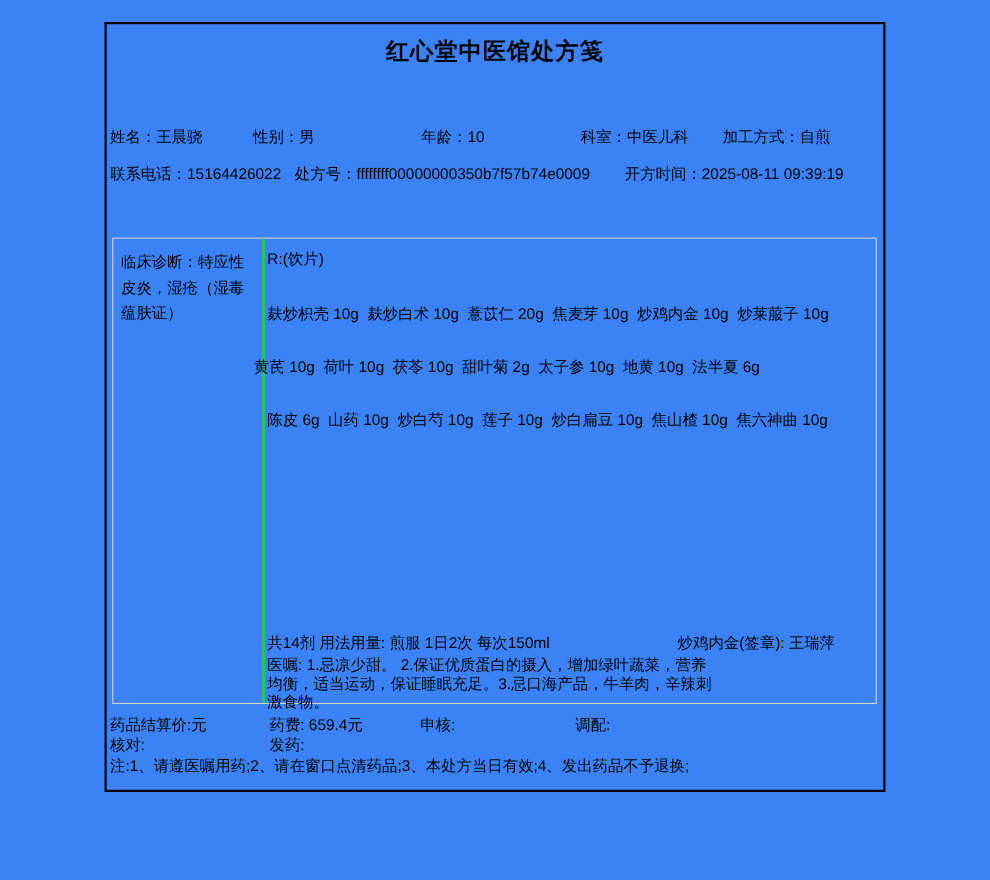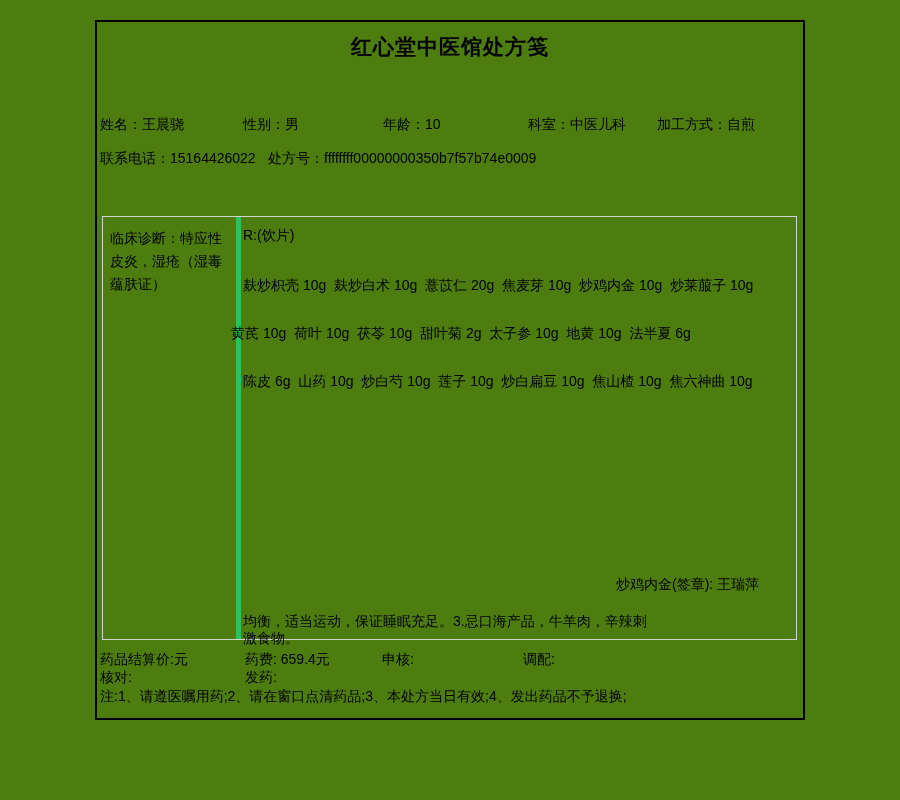--- a/index.html
+++ b/index.html
@@ -1,19 +1,19 @@
 <!DOCTYPE html>
 <html><head>
 <meta charset="utf-8">
 <style>
   html,body{margin:0;padding:0;background:#ffffff;}
   #page{
     position:relative;
     width:900px;height:800px;
-    background:#4d7c0f;
+    background:#3b82f6;
     color:#000000;
     font-family:"Liberation Sans", sans-serif;
     font-size:14px;
     overflow:hidden;
   }
   .abs{position:absolute;white-space:nowrap;line-height:1.2;}
   .outer-border{
     position:absolute;left:95px;top:20px;width:706px;height:696px;
     border:2px solid #000000;
   }
@@ -21,62 +21,65 @@
     position:absolute;left:95px;top:33px;width:710px;
     text-align:center;font-size:21px;font-weight:700;
     letter-spacing:1px;
   }
   .inner-table{
     position:absolute;left:102px;top:216px;width:693px;height:422px;
     border:1px solid #d3d3d3;
   }
   .diag-cell{
     position:absolute;left:0;top:0;width:138px;height:100%;
-    border-right:5px solid #22c55e;
+    border-right:3px solid #22c55e;
     box-sizing:border-box;
   }
   .diag-text{
     margin:10px 5px 0 7px;
     line-height:23px;
     white-space:normal;
   }
   .rx-item{position:absolute;white-space:pre;line-height:1.2;}
 </style>
 </head>
 <body>
 
 <div id="page">
 
   <div class="outer-border"></div>
 
   <div class="title">红心堂中医馆处方笺</div>
 
   <div class="abs" style="left:100px;top:116px;"><span>姓名：</span><span>王晨骁</span></div>
-  <div class="abs" style="left:243px;top:116px;"><span>性别：</span><span>男</span></div>
+  <div class="abs" style="left:230px;top:116px;"><span>性别：</span><span>男</span></div>
   <div class="abs" style="left:383px;top:116px;"><span>年龄：</span><span>10</span></div>
   <div class="abs" style="left:528px;top:116px;"><span>科室：</span><span>中医儿科</span></div>
   <div class="abs" style="left:657px;top:116px;"><span>加工方式：</span><span>自煎</span></div>
 
   <div class="abs" style="left:100px;top:150px;text-align:center;"><span>联系电话：</span><span>15164426022</span></div>
   <div class="abs" style="left:268px;top:150px;"><span>处方号：</span><span>ffffffff00000000350b7f57b74e0009</span></div>
+  <div class="abs" style="left:568px;top:150px;"><span>开方时间：</span><span>2025-08-11 09:39:19</span></div>
 
   <div class="inner-table">
 
     <div class="diag-cell">
       <div class="diag-text">临床诊断：特应性皮炎，湿疮（湿毒蕴肤证）</div>
     </div>
 
     <div class="rx-item" style="left:140px;top:10px;">R:(饮片)</div>
 
     <div class="rx-item" style="left:140px;top:60px;text-align:center;">麸炒枳壳 10g  麸炒白术 10g  薏苡仁 20g  焦麦芽 10g  炒鸡内金 10g  炒莱菔子 10g</div>
     <div class="rx-item" style="left:128px;top:108px;">黄芪 10g  荷叶 10g  茯苓 10g  甜叶菊 2g  太子参 10g  地黄 10g  法半夏 6g</div>
     <div class="rx-item" style="left:140px;top:156px;">陈皮 6g  山药 10g  炒白芍 10g  莲子 10g  炒白扁豆 10g  焦山楂 10g  焦六神曲 10g</div>
 
+    <div class="rx-item" style="left:140px;top:359px;">共14剂 用法用量: 煎服 1日2次 每次150ml</div>
     <div class="rx-item" style="left:513px;top:359px;"><span>炒鸡内金(签章): </span><span>王瑞萍</span></div>
 
+    <div class="rx-item" style="left:140px;top:379px;">医嘱: 1.忌凉少甜。 2.保证优质蛋白的摄入，增加绿叶蔬菜，营养</div>
     <div class="rx-item" style="left:140px;top:396px;">均衡，适当运动，保证睡眠充足。3.忌口海产品，牛羊肉，辛辣刺</div>
     <div class="rx-item" style="left:140px;top:413px;text-align:center;">激食物。</div>
   </div>
 
   <div class="abs" style="left:100px;top:651px;">药品结算价:元</div>
   <div class="abs" style="left:245px;top:651px;"><span>药费: </span><span>659.4元</span></div>
   <div class="abs" style="left:382px;top:651px;">申核:</div>
   <div class="abs" style="left:523px;top:651px;">调配:</div>
 
   <div class="abs" style="left:100px;top:669px;">核对:</div>

